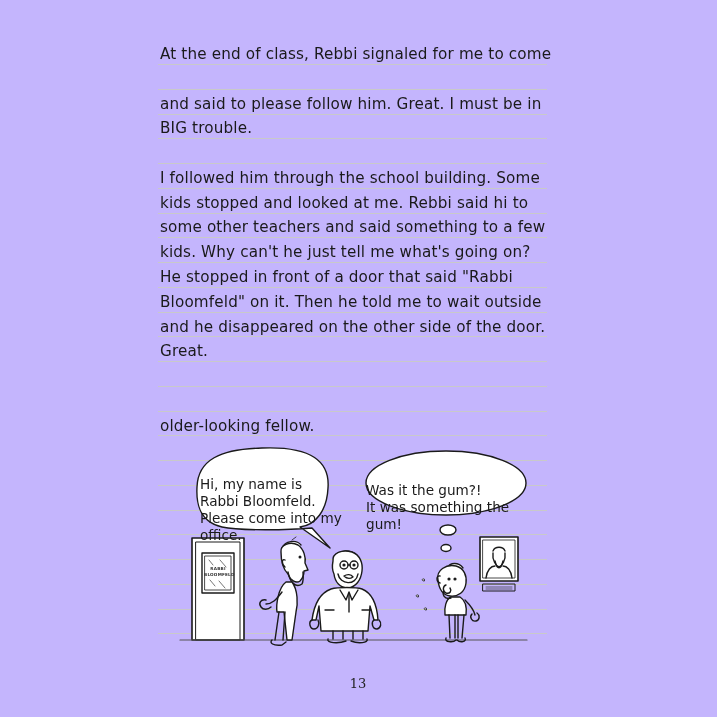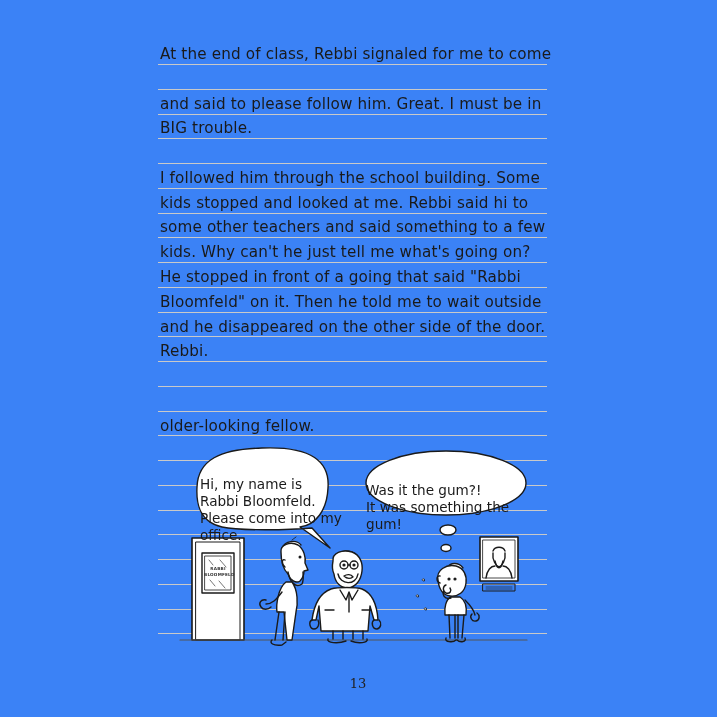--- a/index.html
+++ b/index.html
@@ -1,17 +1,17 @@
 <!DOCTYPE html>
 <html><head>
   <meta charset="utf-8">
   <style>
     html, body { margin: 0; padding: 0; background: #ffffff; }
     body { width: 717px; height: 717px; position: relative; overflow: hidden; font-family: "DejaVu Sans", sans-serif; }
-    .page { position: absolute; left: 0; top: 0; width: 717px; height: 717px; background: #3b82f6; }
+    .page { position: absolute; left: 0; top: 0; width: 717px; height: 717px; background: #c4b5fd; }
     .rule { position: absolute; left: 158px; width: 389px; height: 1px; background: #c9c9c9; }
     .line-text {
       position: absolute; left: 160px; width: 390px;
       font-family: "DejaVu Sans", sans-serif; font-size: 15.2px; color: #1a1a1a;
       letter-spacing: 0.15px; white-space: nowrap; line-height: 18px;
     }
     .art { position: absolute; left: 0; top: 0; width: 717px; height: 717px; }
     .bubble-text {
       position: absolute; text-align: left; font-family: "DejaVu Sans", sans-serif;
       font-size: 13.6px; line-height: 17px; color: #1a1a1a; white-space: nowrap; margin-top: 24px;
@@ -58,24 +58,24 @@
     </div>
 
   <div class="line-text" style="top:45px">At the end of class, Rebbi signaled for me to come</div>
   <div class="line-text" style="top:95px">and said to please follow him. Great. I must be in</div>
   <div class="line-text" style="top:119px">BIG trouble.</div>
 
   <div class="line-text" style="top:169px">I followed him through the school building. Some</div>
   <div class="line-text" style="top:194px">kids stopped and looked at me. Rebbi said hi to</div>
   <div class="line-text" style="top:218px">some other teachers and said something to a few</div>
   <div class="line-text" style="top:243px">kids. Why can't he just tell me what's going on?</div>
-  <div class="line-text" style="top:268px">He stopped in front of a going that said "Rabbi</div>
+  <div class="line-text" style="top:268px">He stopped in front of a door that said "Rabbi</div>
   <div class="line-text" style="top:293px">Bloomfeld" on it. Then he told me to wait outside</div>
   <div class="line-text" style="top:318px">and he disappeared on the other side of the door.</div>
-  <div class="line-text" style="top:342px">Rebbi.</div>
+  <div class="line-text" style="top:342px">Great.</div>
 
   <div class="line-text" style="top:417px">older-looking fellow.</div>
 
   <svg class="art" viewBox="0 0 717 717" xmlns="http://www.w3.org/2000/svg">
     <g fill="none" stroke="#1a1a1a" stroke-width="1.4" stroke-linecap="round" stroke-linejoin="round">
 
       <g>
         <path d="M262,448 C312,446 330,462 328,488 C327,510 316,525 300,527 L330,548 L312,528 C290,530 240,531 222,527 C200,522 196,505 197,487 C198,460 220,449 262,448 Z" fill="#ffffff"></path>
       </g>
 

